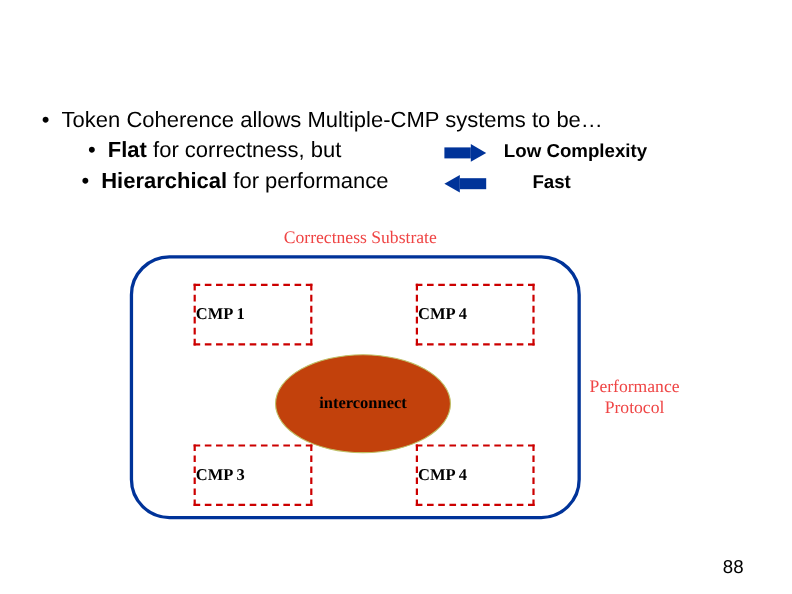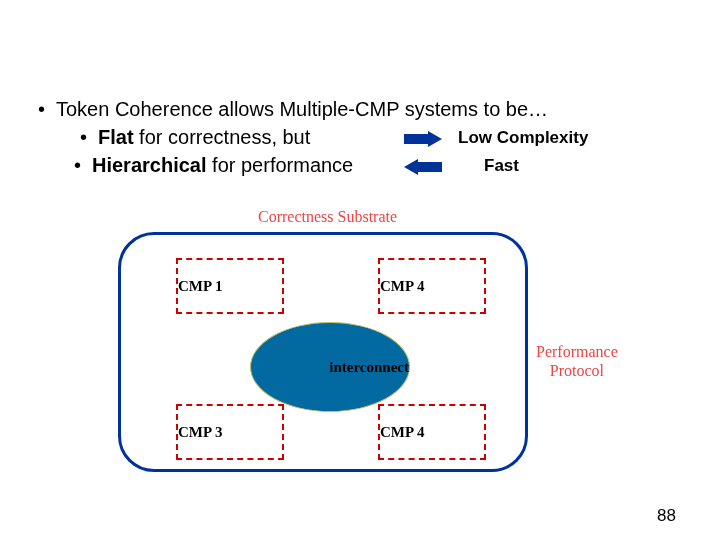--- a/index.html
+++ b/index.html
@@ -90,25 +90,25 @@
     font-family: "Times New Roman", serif;
     font-size: 15px;
     font-weight: bold;
     background: #fff;
   }
   .interconnect {
     position: absolute;
     width: 160px;
     height: 90px;
     border: 1px solid #bfbf66;
-    background: #0369a1;
+    background: #c2410c;
     border-radius: 50%;
     display: flex;
     align-items: center;
-    justify-content: flex-end;
+    justify-content: center;
     font-family: "Times New Roman", serif;
     font-size: 15px;
     font-weight: bold;
   }
   .pagenum {
     position: absolute;
     bottom: 14px;
     right: 44px;
     font-size: 17px;
     color: #000;

